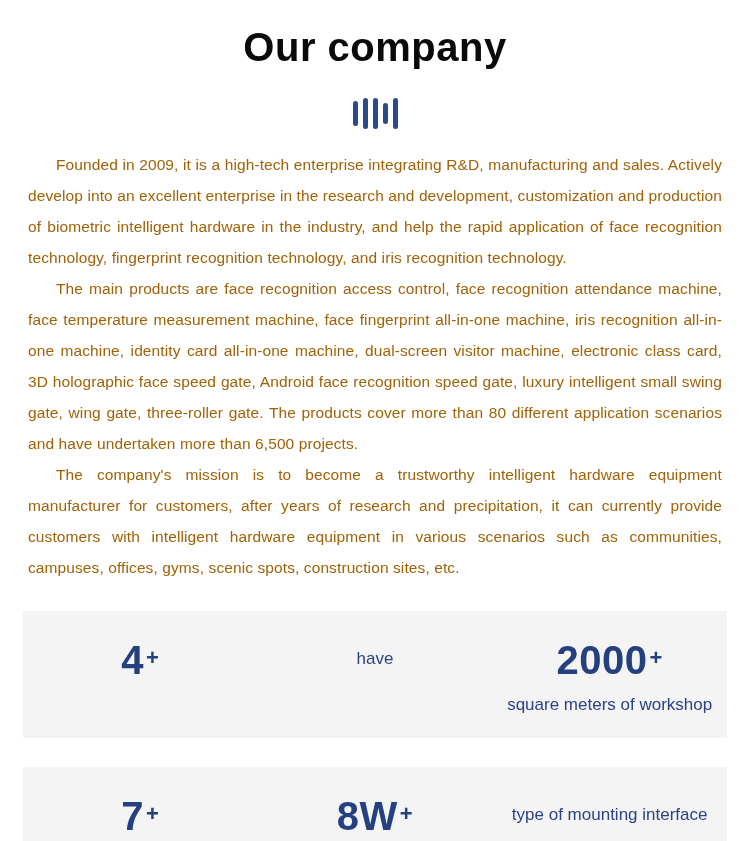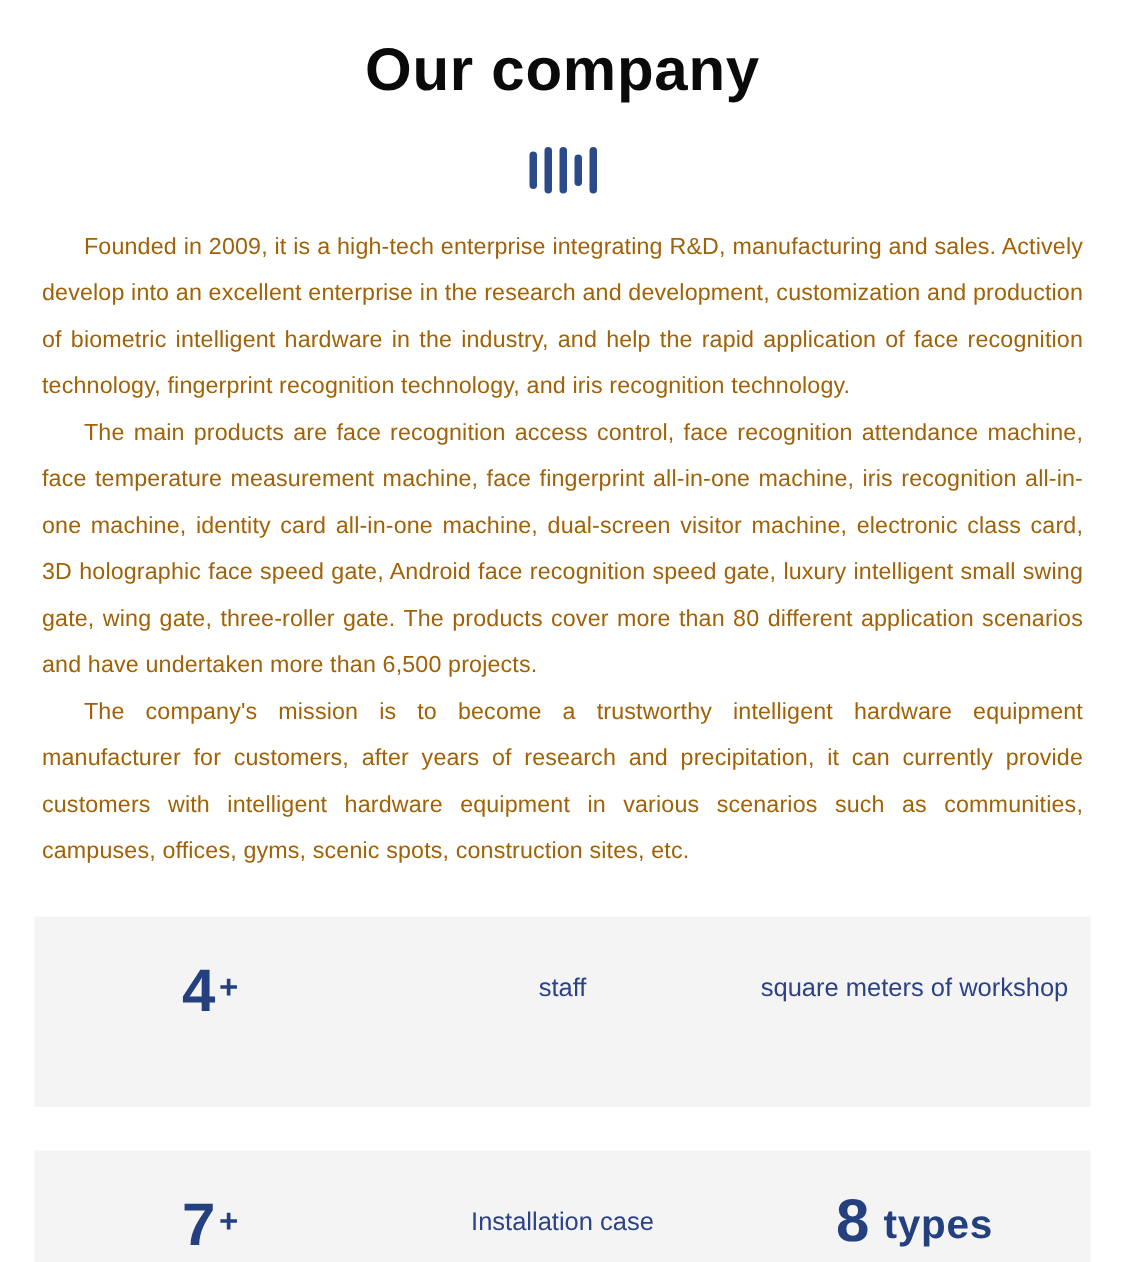--- a/index.html
+++ b/index.html
@@ -116,34 +116,35 @@
     <p>Founded in 2009, it is a high-tech enterprise integrating R&amp;D, manufacturing and sales. Actively develop into an excellent enterprise in the research and development, customization and production of biometric intelligent hardware in the industry, and help the rapid application of face recognition technology, fingerprint recognition technology, and iris recognition technology.</p>
     <p>The main products are face recognition access control, face recognition attendance machine, face temperature measurement machine, face fingerprint all-in-one machine, iris recognition all-in-one machine, identity card all-in-one machine, dual-screen visitor machine, electronic class card, 3D holographic face speed gate, Android face recognition speed gate, luxury intelligent small swing gate, wing gate, three-roller gate. The products cover more than 80 different application scenarios and have undertaken more than 6,500 projects.</p>
     <p>The company's mission is to become a trustworthy intelligent hardware equipment manufacturer for customers, after years of research and precipitation, it can currently provide customers with intelligent hardware equipment in various scenarios such as communities, campuses, offices, gyms, scenic spots, construction sites, etc.</p>
   </div>
 
   <div class="stats-band first">
     <div class="stat">
       <div class="stat-value"><span>4</span><span class="plus">+</span></div>
     </div>
     <div class="stat">
-      <div class="stat-label">staff</div>
+      <div class="stat-label">have</div>
     </div>
     <div class="stat">
+      <div class="stat-value"><span>2000</span><span class="plus">+</span></div>
       <div class="stat-label">square meters of workshop</div>
     </div>
   </div>
 
   <div class="stats-band second">
     <div class="stat">
       <div class="stat-value"><span>7</span><span class="plus">+</span></div>
       <div class="stat-label">Turnstile manufacturer experience</div>
     </div>
     <div class="stat">
+      <div class="stat-value"><span>8W</span><span class="plus">+</span></div>
       <div class="stat-label">Installation case</div>
     </div>
     <div class="stat">
-      <div class="stat-value"><span>8</span><span class="word">types</span></div>
       <div class="stat-label">type of mounting interface</div>
     </div>
   </div>
 
 </div>
 
 </body></html>

